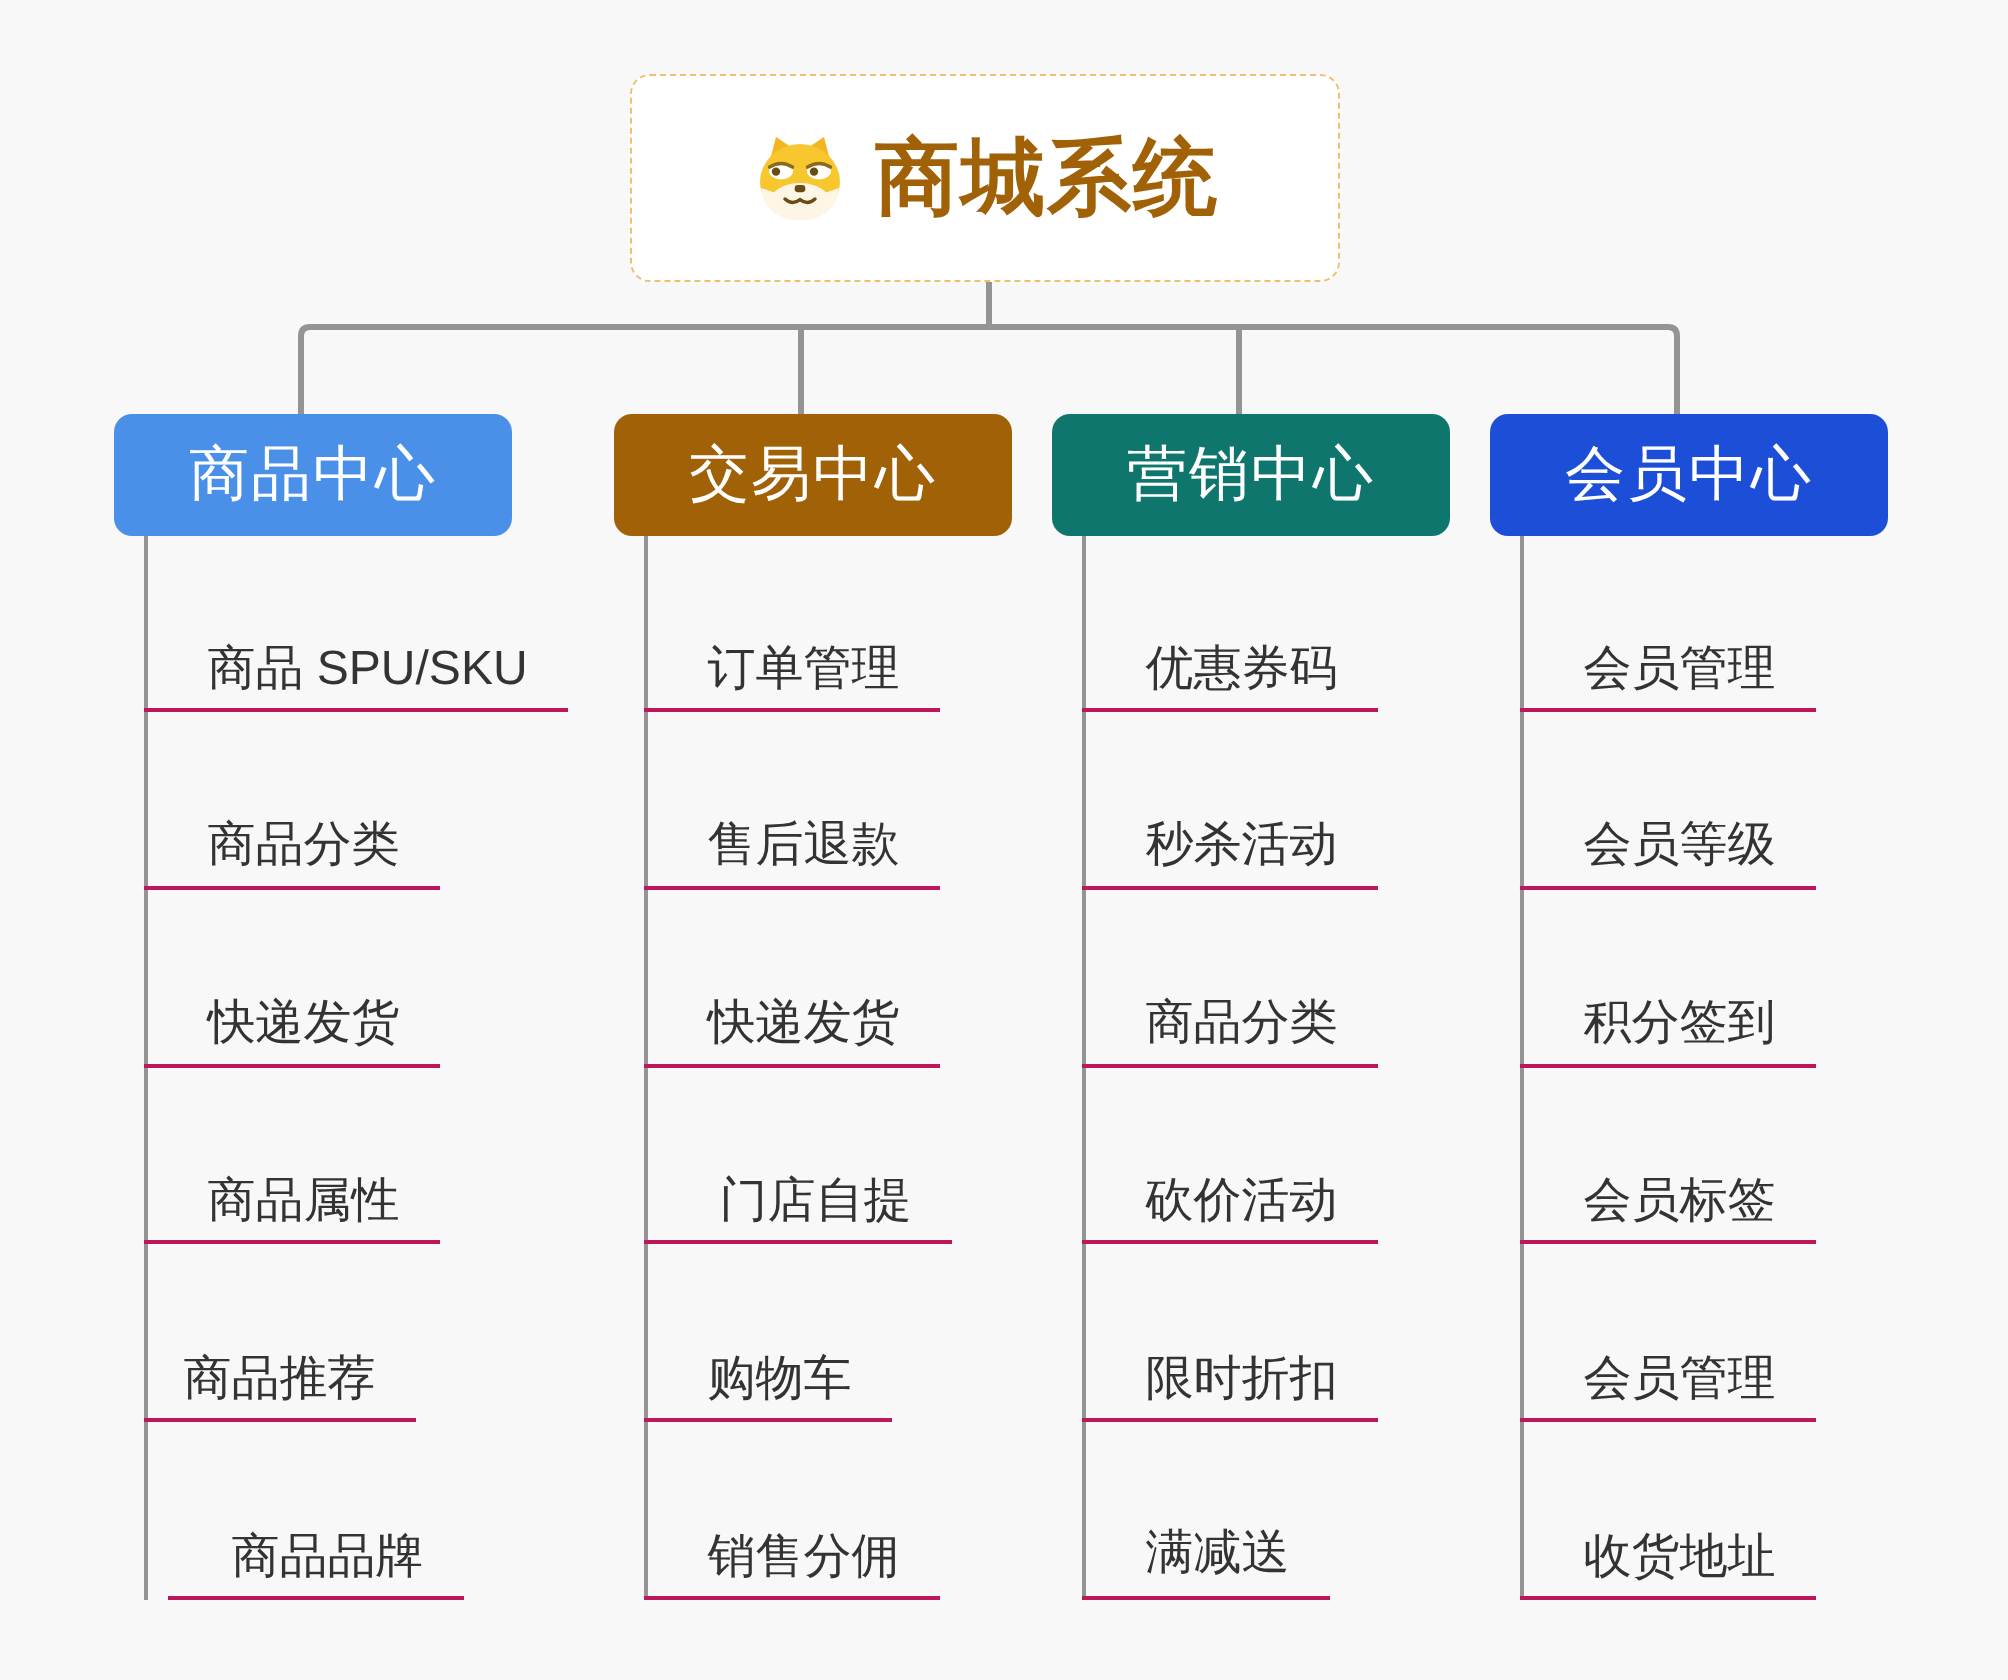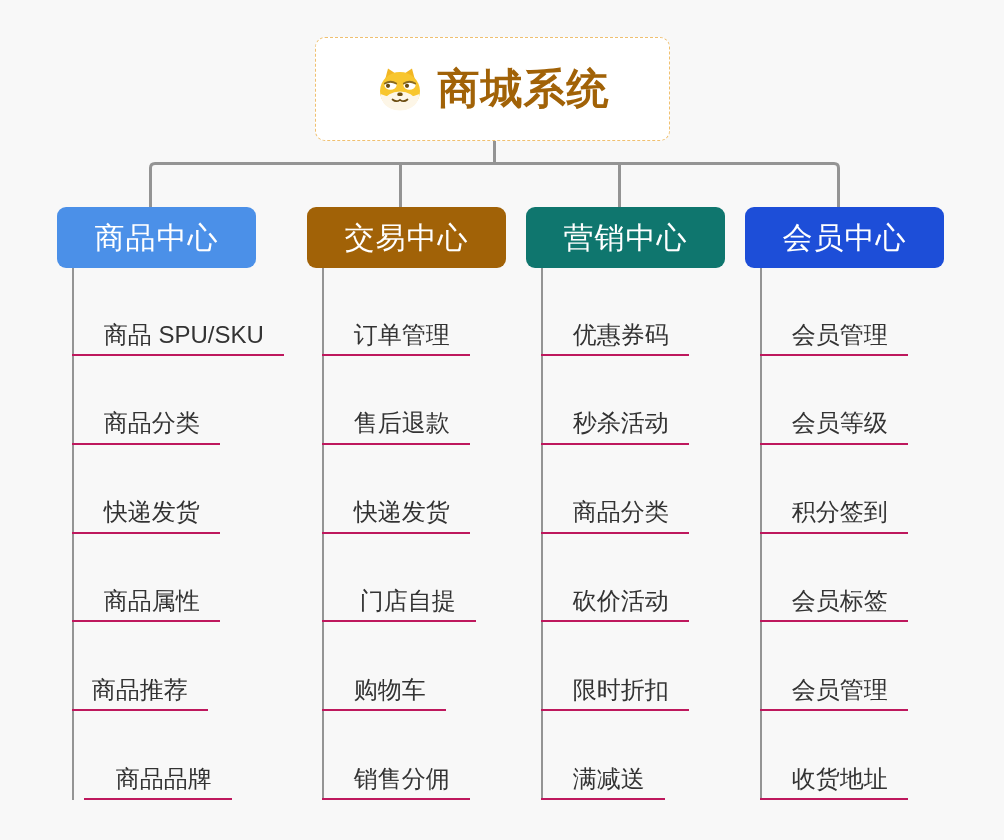--- a/index.html
+++ b/index.html
@@ -115,21 +115,21 @@
       <div class="leaf" style="left: 321.75px; top: 493.6px;">快递发货</div>
       <div class="leaf" style="left: 321.75px; top: 582.4px; padding-left: 38px;">门店自提</div>
       <div class="leaf" style="left: 321.75px; top: 671.2px;">购物车</div>
       <div class="leaf" style="left: 321.75px; top: 760px;">销售分佣</div>
       <div class="spine" style="left: 540.75px; top: 268px; height: 532px;"></div>
       <div class="leaf" style="left: 540.75px; top: 316px;">优惠券码</div>
       <div class="leaf" style="left: 540.75px; top: 404.8px;">秒杀活动</div>
       <div class="leaf" style="left: 540.75px; top: 493.6px;">商品分类</div>
       <div class="leaf" style="left: 540.75px; top: 582.4px;">砍价活动</div>
       <div class="leaf" style="left: 540.75px; top: 671.2px;">限时折扣</div>
-      <div class="leaf" style="left: 540.75px; top: 760px;">满减送</div>
+      <div class="leaf" style="left: 540.75px; top: 760px; font-family: Liberation Mono, monospace;">满减送</div>
       <div class="spine" style="left: 759.75px; top: 268px; height: 532px;"></div>
       <div class="leaf" style="left: 759.75px; top: 316px;">会员管理</div>
       <div class="leaf" style="left: 759.75px; top: 404.8px;">会员等级</div>
       <div class="leaf" style="left: 759.75px; top: 493.6px;">积分签到</div>
       <div class="leaf" style="left: 759.75px; top: 582.4px;">会员标签</div>
       <div class="leaf" style="left: 759.75px; top: 671.2px;">会员管理</div>
       <div class="leaf" style="left: 759.75px; top: 760px;">收货地址</div>
     </div>
 
 </div>

